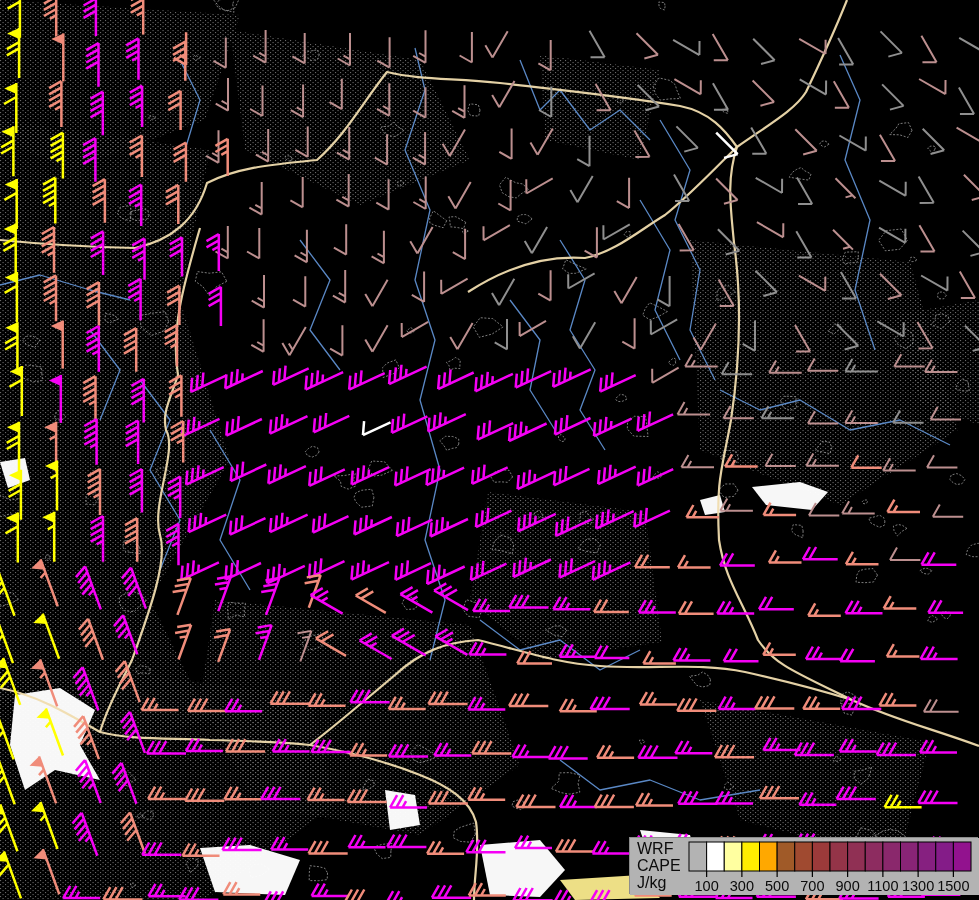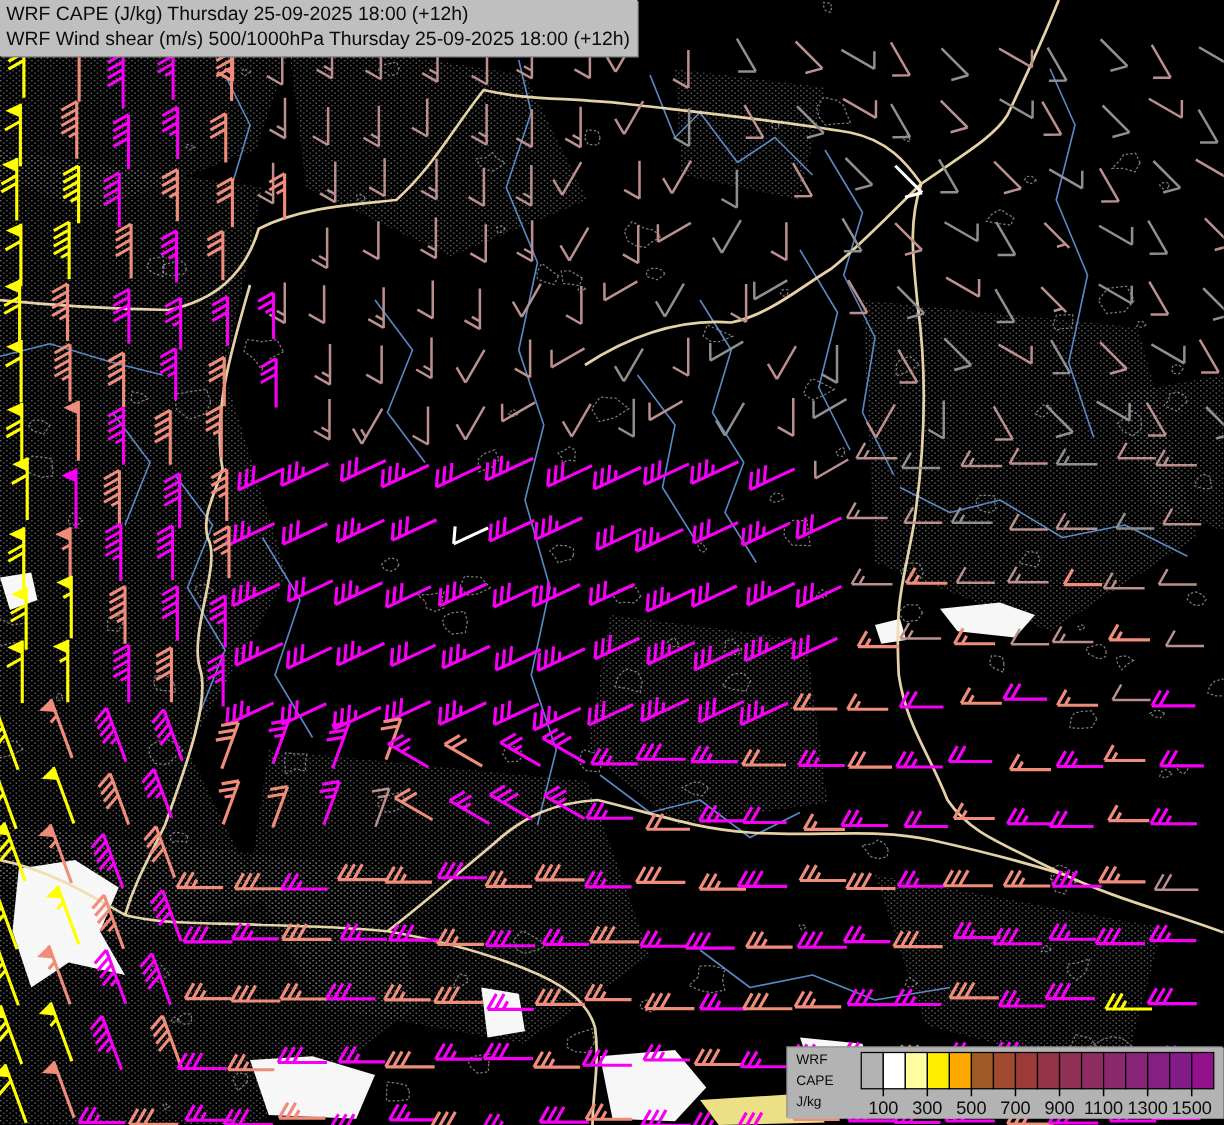--- a/index.html
+++ b/index.html
@@ -5,21 +5,21 @@
   html,body{margin:0;padding:0}
   body{width:979px;height:900px;background:#000;position:relative;overflow:hidden;
        font-family:"Liberation Sans",sans-serif}
   #stage{position:relative;width:979px;height:900px}
   #map-svg{position:absolute;left:0;top:0;display:block}
   #title-box{position:absolute;left:0;top:0;background:#bfbfbf;color:#0b0b0b;
              font-size:15.5px;line-height:19.5px;padding:2px 6px 4px 5px;white-space:nowrap;
              box-shadow:1px 1px 0 #828282;z-index:5}
   #legend{position:absolute;left:630px;top:838px;width:349px;height:57px;background:#b3b3b3;
           display:flex;z-index:5;box-shadow:-1px -1px 0 #8c8c8c}
-  #legend .labs{width:50px;padding:2px 0 0 7px;font-size:11px;line-height:17px;color:#0b0b0b}
+  #legend .labs{width:50px;padding:2px 0 0 7px;font-size:16px;line-height:17px;color:#0b0b0b}
   #legend .labs div{margin:0}
   #legend-svg{display:block;margin-top:0}
 </style>
 </head>
 <body>
 
 <div id="stage">
   <svg id="map-svg" width="979" height="900" viewBox="0 0 979 900">
       <defs>
         <pattern id="stip" width="5" height="4" patternUnits="userSpaceOnUse">
@@ -1594,24 +1594,20 @@
         </g>
         <g transform="translate(924.9,896.8) rotate(270)">
           <path d="M0,0L0,-37M0,-37.0l12.3,7M0,-30.8l12.3,7M0,-24.6l6.4,3.6" fill="none" stroke="#f500f5" stroke-width="2.5"></path>
         </g>
         <g transform="translate(960.4,894.8) rotate(270)">
           <path d="M0,0L0,-39.2M0,-39.2l12.3,7M0,-33.0l12.3,7M0,-26.8l12.3,7" fill="none" stroke="#f500f5" stroke-width="2.5"></path>
         </g>
       </g>
     </svg>
 
-  <div id="title-box">
-    <div>WRF CAPE (J/kg) Thursday 25-09-2025 18:00 (+12h)</div>
-    <div>WRF Wind shear (m/s) 500/1000hPa Thursday 25-09-2025 18:00 (+12h)</div>
-  </div>
 
   <div id="legend">
     <div class="labs">
       <div>WRF</div>
       <div>CAPE</div>
       <div>J/kg</div>
     </div>
     <svg id="legend-svg" width="292" height="57" viewBox="0 0 292 57">
         <rect x="2.00" y="4" width="17.63" height="29" fill="none" stroke="#000" stroke-width="1"></rect>
         <rect x="19.63" y="4" width="17.63" height="29" fill="#ffffff" stroke="#000" stroke-width="1"></rect>

